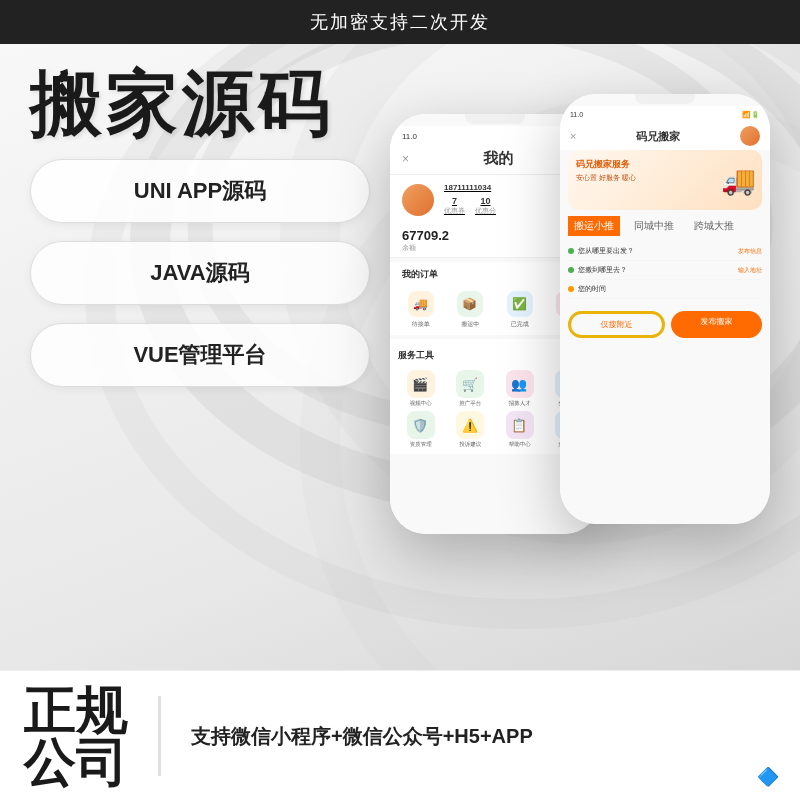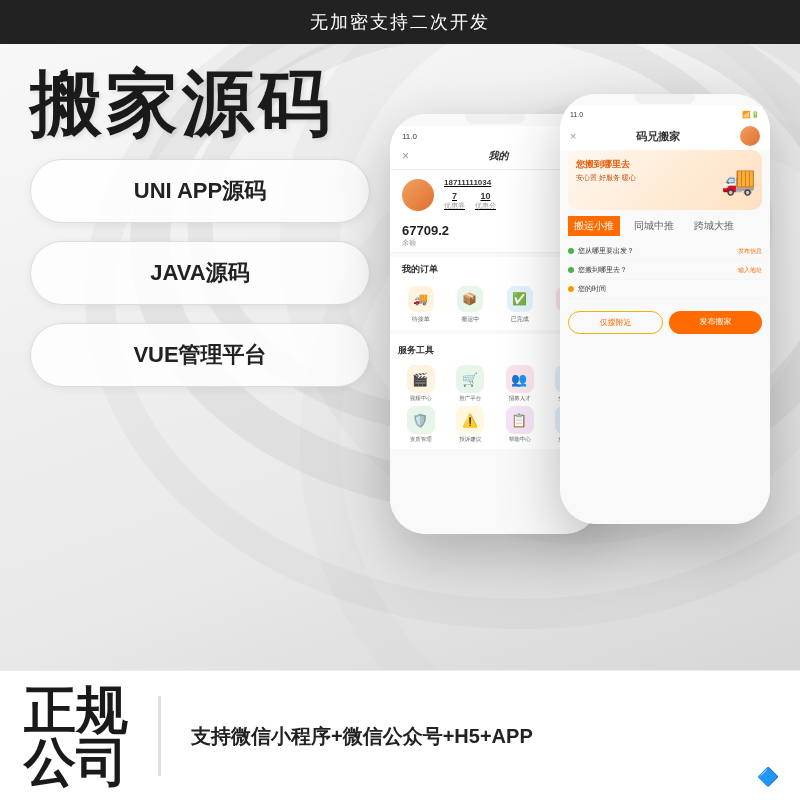--- a/index.html
+++ b/index.html
@@ -139,24 +139,23 @@
       justify-content: space-between;
       border-bottom: 1px solid #eee;
     }
 
     .phone1-header .close-x {
       font-size: 12px;
       color: #999;
     }
 
     .phone1-header .title {
-      font-size: 10px;
+      font-size: 15px;
       font-weight: 600;
       color: #333;
-      font-style: italic;
     }
 
     .phone1-profile {
       padding: 8px 12px;
       display: flex;
       align-items: center;
       gap: 10px;
       background: #fff;
       text-decoration: underline;
     }
@@ -391,21 +390,21 @@
 
     .phone2-bottom-btns {
       display: flex;
       gap: 6px;
       padding: 8px;
       margin-top: 4px;
     }
 
     .btn-outline {
       flex: 1;
-      border: 1px solid #eab308;
+      border: 3px solid #eab308;
       color: #ff6b00;
       font-size: 8px;
       padding: 5px;
       border-radius: 16px;
       text-align: center;
     }
 
     .btn-filled {
       flex: 1;
       background: #ff6b00;
@@ -641,21 +640,21 @@
           <span>📶🔋</span>
         </div>
 
         <div class="phone2-header">
           <span style="font-size:11px;color:#999;">×</span>
           <span style="font-size:11px;font-weight:600;color:#333;">码兄搬家</span>
           <span style="width:20px;height:20px;border-radius:50%;background:linear-gradient(135deg,#f0a060,#e07030);display:inline-block;"></span>
         </div>
 
         <div class="phone2-banner">
-          <div class="phone2-banner-title">您搬到哪里去</div>
+          <div class="phone2-banner-title">码兄搬家服务</div>
           <div class="phone2-banner-sub">安心置 好服务 暖心</div>
           <div class="delivery-guy">🚚</div>
         </div>
 
         <div class="phone2-tabs">
           <div class="tab-item active">搬运小推</div>
           <div class="tab-item">同城中推</div>
           <div class="tab-item">跨城大推</div>
         </div>
 

